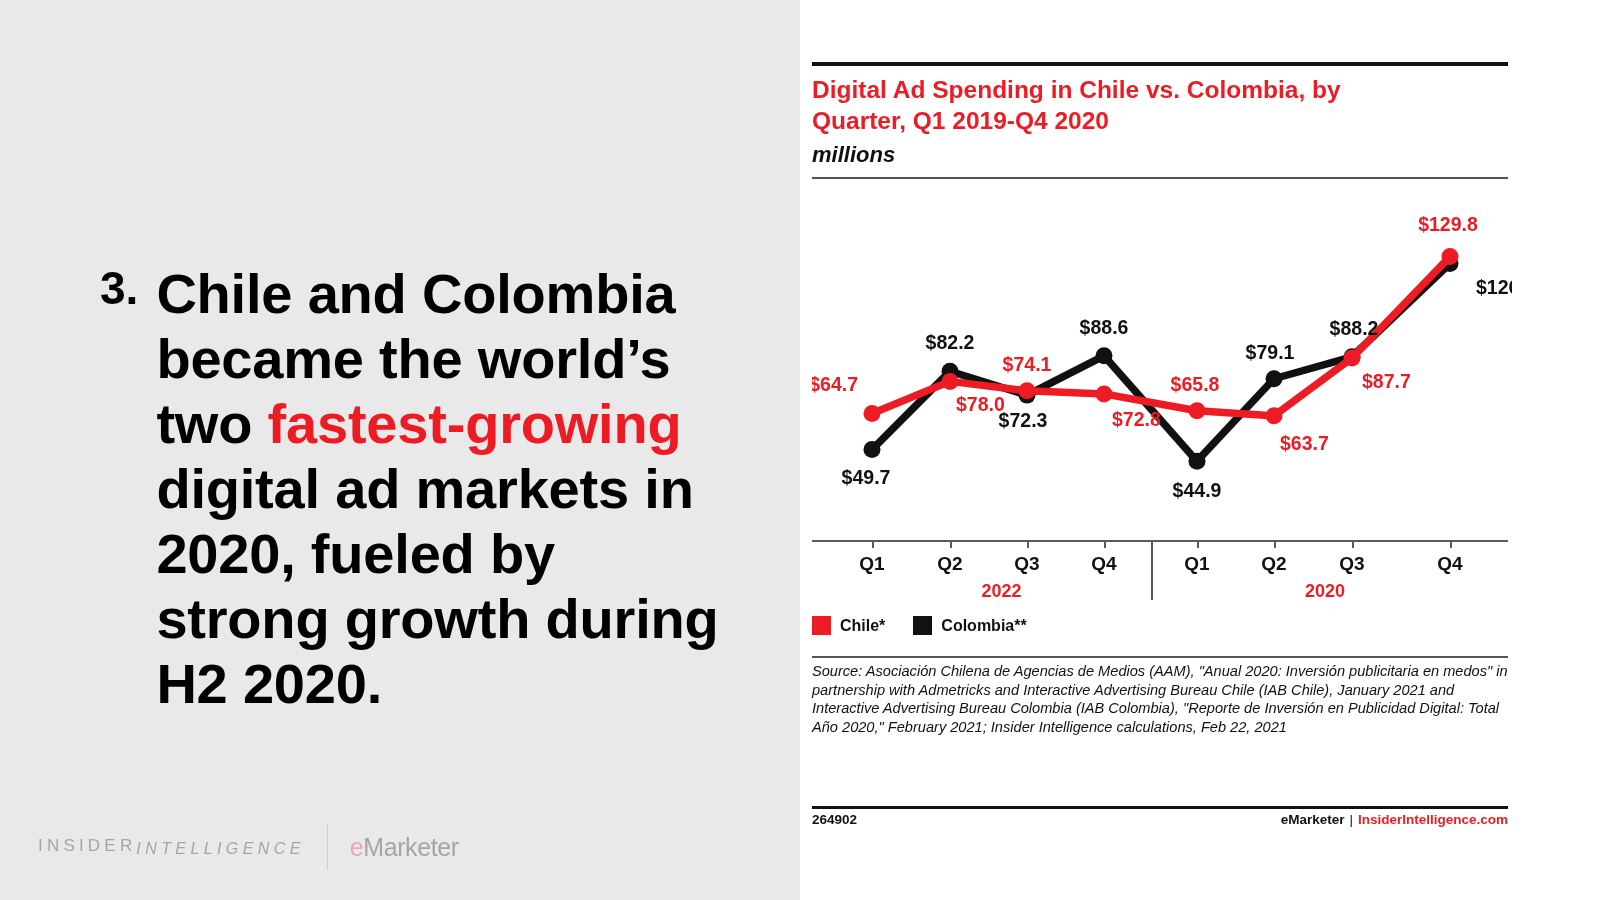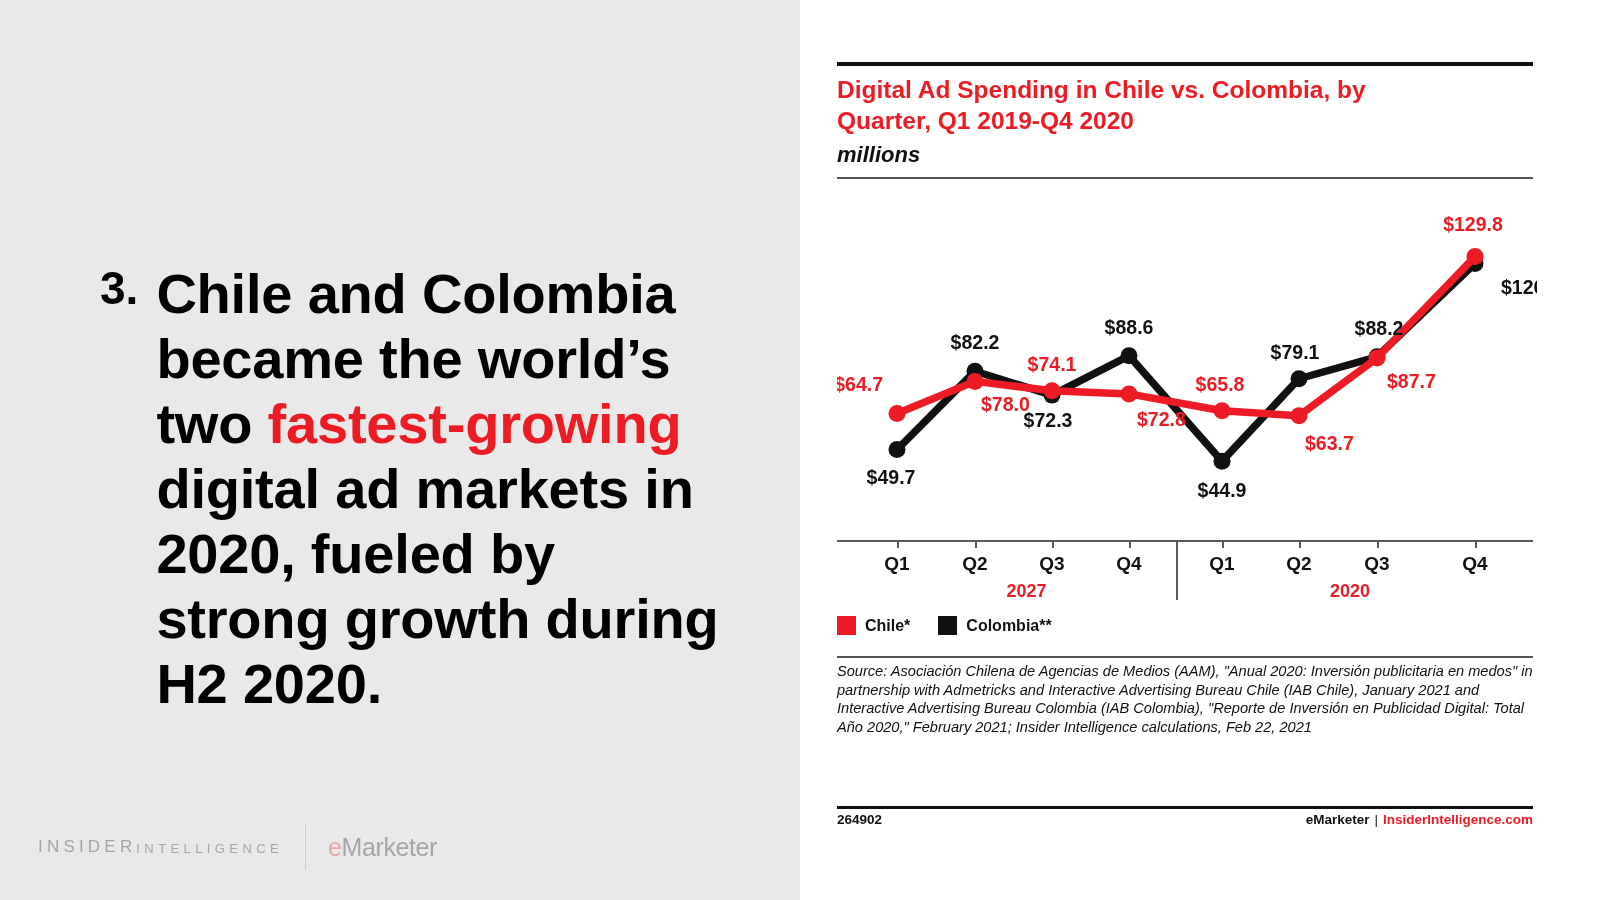--- a/index.html
+++ b/index.html
@@ -42,36 +42,37 @@
   #logo-row {
     position:absolute; left:38px; top:824px;
     display:flex; align-items:center;
     opacity:0.55;
   }
   #logo-insider { display:flex; flex-direction:row; }
   #logo-insider-top {
     font-size:17px; letter-spacing:4.2px; color:#6e6e73; font-weight:400;
   }
   #logo-insider-bot {
-    font-size:13px; letter-spacing:4.4px; color:#6e6e73; font-weight:400;
+    font-size:16px; letter-spacing:4.4px; color:#6e6e73; font-weight:400;
     margin-top:4px;
+    font-style:italic;
   }
   #logo-divider {
     width:1px; height:46px; background:#b9b9bd;
     margin:0 22px;
   }
   #logo-emarketer {
     font-size:25px; color:#6e6e73; font-weight:400; letter-spacing:-0.4px;
   }
   #logo-emarketer .e { color:#e8767c; }
 
   
   #chart-card {
     position:absolute;
-    left:837px; top:0;
+    left:812px; top:0;
     width:700px; height:900px;
   }
   .rule-thick { height:4px; background:#111; width:100%; }
   .rule-thin  { height:1.5px; background:#555; width:100%; }
   .rule-med   { height:3px; background:#111; width:100%; }
 
   #title-rule { position:absolute; top:62px; left:0; width:696px; }
   #chart-title {
     position:absolute; top:74px; left:0; width:600px;
     color:#ed1c24; font-size:24.5px; font-weight:bold; line-height:1.28;
@@ -211,21 +212,21 @@
         <div class="tickmark" style="left: 292px;"></div>
         <div class="qlabel" style="left: 292px;">Q4</div>
         <div class="tickmark" style="left: 385px;"></div>
         <div class="qlabel" style="left: 385px;">Q1</div>
         <div class="tickmark" style="left: 462px;"></div>
         <div class="qlabel" style="left: 462px;">Q2</div>
         <div class="tickmark" style="left: 540px;"></div>
         <div class="qlabel" style="left: 540px;">Q3</div>
         <div class="tickmark" style="left: 638px;"></div>
         <div class="qlabel" style="left: 638px;">Q4</div>
-        <div class="ylabel" style="left: 189.5px;">2027</div>
+        <div class="ylabel" style="left: 189.5px;">2022</div>
         <div class="ylabel" style="left: 513px;">2020</div>
       </div>
   </div>
 
   <div id="legend">
       <div class="legend-item">
         <span class="legend-swatch" style="background: rgb(237, 28, 36);"></span>
         <span class="legend-label">Chile*</span>
       </div>
       <div class="legend-item">

